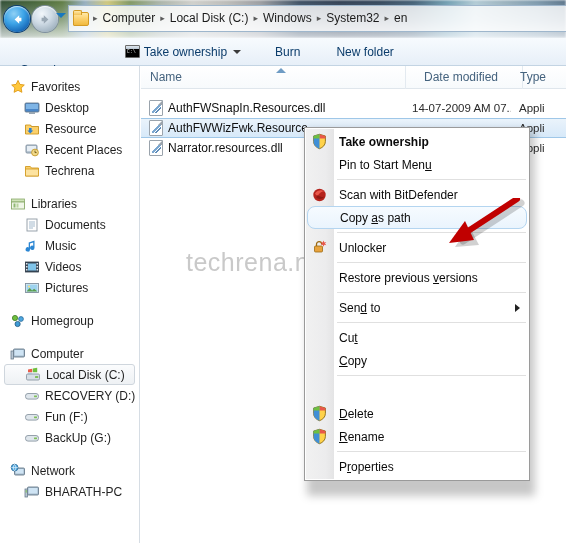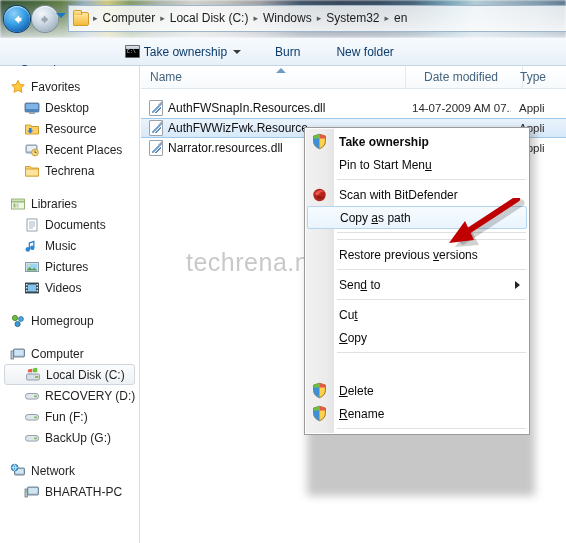--- a/index.html
+++ b/index.html
@@ -226,21 +226,21 @@
   }
   .ctx-item {
     position: relative; height: 23px; display: flex; align-items: center;
     padding-left: 34px; color: #0a0a0a; font-size: 12px; white-space: nowrap;
     z-index: 2;
   }
   .ctx-item.bold { font-weight: bold; }
   .ctx-item.highlight {
     margin: 0 2px; padding-left: 32px; height: 23px;
     background: linear-gradient(180deg, #f6fbff 0%, #eaf4fd 100%);
-    border: 1px solid #b4d5f0; border-radius: 2px;
+    border: 1px solid #b4d5f0; border-radius: 8px;
   }
   .ctx-sep {
     position: relative; height: 7px; z-index: 2;
   }
   .ctx-sep:after {
     content:""; position:absolute; left:32px; right:3px; top:3px;
     height:1px; background:#e0e0e0;
   }
   .ctx-ico {
     position: absolute; left: 6px; top: 3px; width: 17px; height: 17px;
@@ -389,43 +389,43 @@
       <span class="nav-icon">
         <svg width="16" height="16" viewBox="0 0 16 16">
             <path d="M10.5 2.5v7.2a2.2 2.2 0 1 1-1.3-2V4.6L6 5.4v6a2.2 2.2 0 1 1-1.3-2V4.4z" fill="#2b86d3"></path>
           </svg>
       </span>
       <span class="nav-label">Music</span>
     </div>
     <div class="nav-item child">
       <span class="nav-icon">
         <svg width="16" height="16" viewBox="0 0 16 16">
-            <rect x="1.5" y="3.5" width="13" height="9" fill="#e9f1f7" stroke="#7f8f9d" stroke-width="0.9"></rect>
-            <rect x="2.5" y="4.5" width="11" height="7" fill="#9ed3ef"></rect>
-            <path d="M2.5 11.5l3.2-3.6 2.4 2.6 2-1.8 3.4 2.8z" fill="#5a9e4e"></path>
-            <circle cx="5" cy="6.4" r="1" fill="#ffe07a"></circle>
-          </svg>
-      </span>
-      <span class="nav-label">Pictures</span>
-    </div>
-    <div class="nav-item child">
-      <span class="nav-icon">
-        <svg width="16" height="16" viewBox="0 0 16 16">
             <rect x="1.5" y="3" width="13" height="10" fill="#3a4b5c" stroke="#2b3744" stroke-width="0.8"></rect>
             <rect x="4" y="4.5" width="8" height="7" fill="#7fc4ea"></rect>
             <rect x="2" y="4" width="1.5" height="1.5" fill="#dfe6ec"></rect>
             <rect x="2" y="7" width="1.5" height="1.5" fill="#dfe6ec"></rect>
             <rect x="2" y="10" width="1.5" height="1.5" fill="#dfe6ec"></rect>
             <rect x="12.5" y="4" width="1.5" height="1.5" fill="#dfe6ec"></rect>
             <rect x="12.5" y="7" width="1.5" height="1.5" fill="#dfe6ec"></rect>
             <rect x="12.5" y="10" width="1.5" height="1.5" fill="#dfe6ec"></rect>
           </svg>
       </span>
       <span class="nav-label">Videos</span>
     </div>
+    <div class="nav-item child">
+      <span class="nav-icon">
+        <svg width="16" height="16" viewBox="0 0 16 16">
+            <rect x="1.5" y="3.5" width="13" height="9" fill="#e9f1f7" stroke="#7f8f9d" stroke-width="0.9"></rect>
+            <rect x="2.5" y="4.5" width="11" height="7" fill="#9ed3ef"></rect>
+            <path d="M2.5 11.5l3.2-3.6 2.4 2.6 2-1.8 3.4 2.8z" fill="#5a9e4e"></path>
+            <circle cx="5" cy="6.4" r="1" fill="#ffe07a"></circle>
+          </svg>
+      </span>
+      <span class="nav-label">Pictures</span>
+    </div>
 
     <div class="nav-gap"></div>
 
     <div class="nav-item">
       <span class="nav-icon">
         <svg width="16" height="16" viewBox="0 0 16 16">
             <circle cx="5" cy="5" r="2.6" fill="#6fbf3f" stroke="#3f7a22" stroke-width="0.8"></circle>
             <circle cx="11" cy="6" r="2.4" fill="#4fa7e0" stroke="#2a6b99" stroke-width="0.8"></circle>
             <circle cx="7.6" cy="11" r="2.6" fill="#3f9bd6" stroke="#24597f" stroke-width="0.8"></circle>
           </svg>
@@ -591,20 +591,30 @@
       </span>
       <span>Scan with BitDefender</span>
     </div>
 
     <div class="ctx-item highlight">
       <span>Copy <span class="ul">a</span>s path</span>
     </div>
 
     <div class="ctx-sep"></div>
 
+    <div class="ctx-item">
+      <span class="ctx-ico">
+        <svg width="17" height="17" viewBox="0 0 17 17">
+            <rect x="3.5" y="7" width="8" height="6" rx="1" fill="#e8a33d" stroke="#9c6a12" stroke-width="0.8"></rect>
+            <path d="M5.5 7V5.2a2.6 2.6 0 0 1 5.2 0" fill="none" stroke="#9c6a12" stroke-width="1.3"></path>
+            <path d="M12.5 1.5l.8 2 2-.6-1.3 1.7 1.3 1.7-2-.6-.8 2-.8-2-2 .6 1.3-1.7L9.7 2.9l2 .6z" fill="#e8574a"></path>
+          </svg>
+      </span>
+      <span>Unlocker</span>
+    </div>
 
     <div class="ctx-sep"></div>
 
     <div class="ctx-item">
       <span>Restore previous <span class="ul">v</span>ersions</span>
     </div>
 
     <div class="ctx-sep"></div>
 
     <div class="ctx-item">
@@ -646,20 +656,23 @@
             <path d="M8.5 1.3 2.6 3v5.4c0 3.6 2.5 6 5.9 7.3z" fill="#3f8fd6"></path>
             <path d="M8.5 1.3 14.4 3v2.6H8.5z" fill="#e8574a"></path>
             <path d="M2.6 3 8.5 1.3v4.3H2.6z" fill="#6fbf3f"></path>
           </svg>
       </span>
       <span><span class="ul">R</span>ename</span>
     </div>
 
     <div class="ctx-sep"></div>
 
+    <div class="ctx-item">
+      <span>P<span class="ul">r</span>operties</span>
+    </div>
   </div>
 
   <div class="annot-arrow">
     <svg width="96" height="56" viewBox="0 0 96 56">
       <g transform="translate(3,3)">
         <path d="M86 2 28 40" stroke="#000000" stroke-opacity="0.18" stroke-width="7" stroke-linecap="round" fill="none"></path>
         <path d="M34 25 20 46 44 44z" fill="#000000" fill-opacity="0.18"></path>
       </g>
       <path d="M85 1 27 39" stroke="#C00000" stroke-width="6" stroke-linecap="round" fill="none"></path>
       <path d="M33 23 17 45 42 42z" fill="#C00000"></path>

